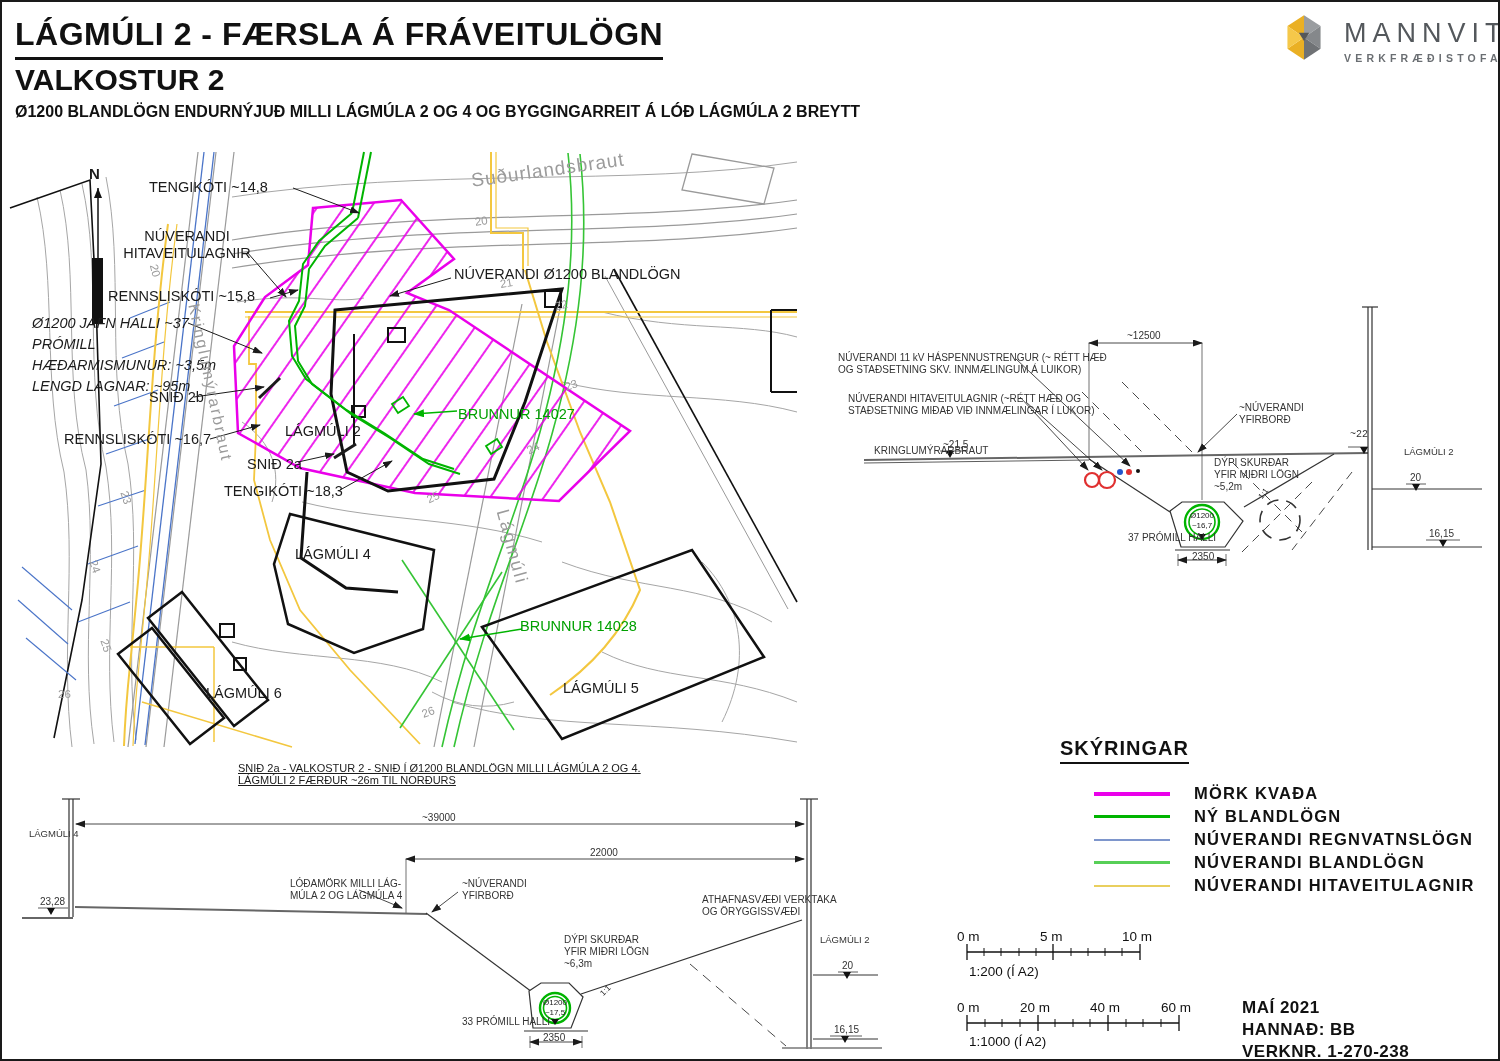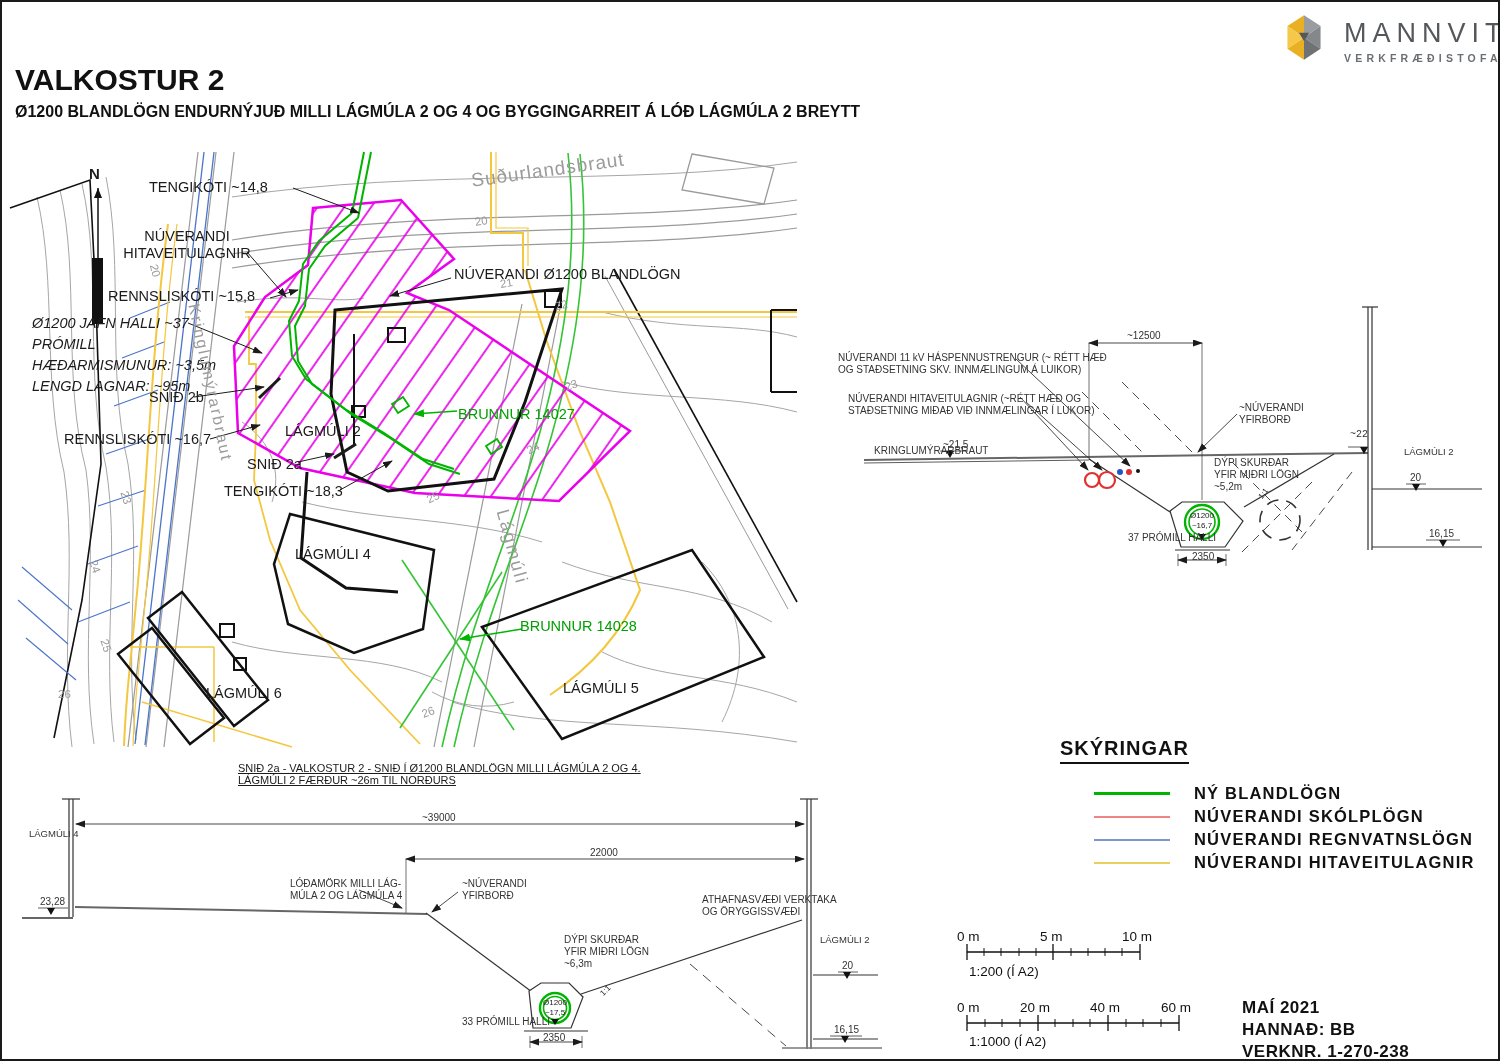--- a/index.html
+++ b/index.html
@@ -251,20 +251,21 @@
   <g stroke="#111" fill="none">
     <path d="M965,950 H1138" stroke-width="1.3"></path>
     <path d="M965,942 V958 M1051,942 V958 M1138,942 V958" stroke-width="1.3"></path>
     <path d="M982,946 V954 M999,946 V954 M1017,946 V954 M1034,946 V954 M1069,946 V954 M1086,946 V954 M1103,946 V954 M1120,946 V954" stroke-width="1"></path>
     <path d="M965,1021 H1177" stroke-width="1.3"></path>
     <path d="M965,1013 V1029 M1036,1013 V1029 M1106,1013 V1029 M1177,1013 V1029" stroke-width="1.3"></path>
     <path d="M983,1017 V1025 M1000,1017 V1025 M1018,1017 V1025 M1053,1017 V1025 M1071,1017 V1025 M1088,1017 V1025 M1124,1017 V1025 M1141,1017 V1025 M1159,1017 V1025" stroke-width="1"></path>
   </g>
 </svg>
 
+<div class="hdr-title">LÁGMÚLI 2 - FÆRSLA Á FRÁVEITULÖGN</div>
 <div class="hdr-variant">VALKOSTUR 2</div>
 <div class="hdr-sub">Ø1200 BLANDLÖGN ENDURNÝJUÐ MILLI LÁGMÚLA 2 OG 4 OG BYGGINGARREIT Á LÓÐ LÁGMÚLA 2 BREYTT</div>
 
 <div class="logo">
   <svg width="52" height="57" viewBox="0 0 100 110">
     <polygon points="50,53 50,10 18,31" fill="#eab024"></polygon>
     <polygon points="50,53 50,10 82,31" fill="#9a9da0"></polygon>
     <polygon points="50,53 82,31 82,75" fill="#85888b"></polygon>
     <polygon points="50,53 82,75 50,96" fill="#6f7275"></polygon>
     <polygon points="50,53 50,96 18,75" fill="#eab024"></polygon>
@@ -358,30 +359,34 @@
 <div class="lbl f9" style="left:541px;top:1030px;">2350</div>
 <div class="lbl f8" style="left:598px;top:984px;transform:rotate(-45deg);">1:1</div>
 <div class="lbl f9" style="left:818px;top:932px;font-size:9.5px;">LÁGMÚLI 2</div>
 <div class="lbl f9" style="left:840px;top:958px;">20</div>
 <div class="lbl f9" style="left:832px;top:1022px;">16,15</div>
 
 <div class="legend">
   <div class="legend-title">SKÝRINGAR</div>
   <div class="legend-rows">
     <div class="legend-row">
+      <div class="legend-sw sw0"></div>
+      <div class="legend-lbl">MÖRK KVAÐA</div>
+    </div>
+    <div class="legend-row">
       <div class="legend-sw sw1"></div>
       <div class="legend-lbl">NÝ BLANDLÖGN</div>
     </div>
     <div class="legend-row">
-      <div class="legend-sw sw2"></div>
-      <div class="legend-lbl">NÚVERANDI SKÓLPLÖGN</div>
+      <div class="legend-sw sw3"></div>
+      <div class="legend-lbl">NÚVERANDI REGNVATNSLÖGN</div>
     </div>
     <div class="legend-row">
-      <div class="legend-sw sw3"></div>
-      <div class="legend-lbl">NÚVERANDI REGNVATNSLÖGN</div>
+      <div class="legend-sw sw4"></div>
+      <div class="legend-lbl">NÚVERANDI BLANDLÖGN</div>
     </div>
     <div class="legend-row">
       <div class="legend-sw sw5"></div>
       <div class="legend-lbl">NÚVERANDI HITAVEITULAGNIR</div>
     </div>
   </div>
 </div>
 
 <div class="lbl sc" style="left:955px;top:927px;">0 m</div>
 <div class="lbl sc" style="left:1038px;top:927px;">5 m</div>

